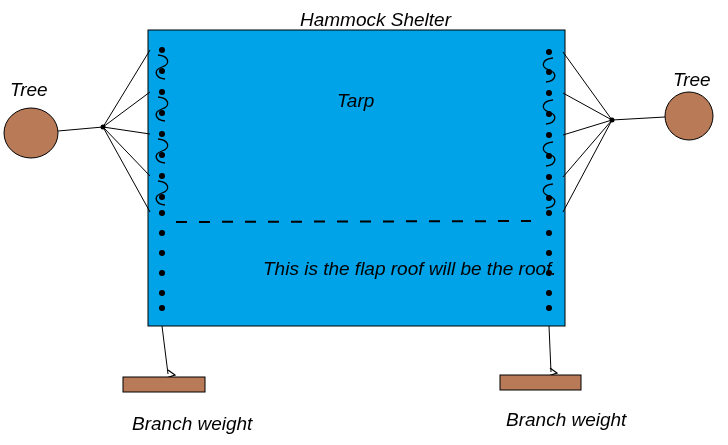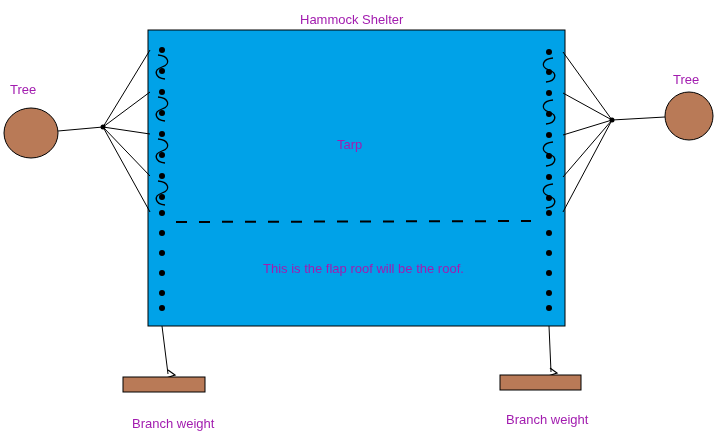--- a/index.html
+++ b/index.html
@@ -7,27 +7,28 @@
     position: relative;
     width: 728px;
     height: 445px;
     background: #ffffff;
     overflow: hidden;
     font-family: "Liberation Sans", sans-serif;
   }
   #diagram-svg { position: absolute; left: 0; top: 0; }
   .label {
     position: absolute;
-    font-size: 13px;
+    font-size: 19px;
     line-height: 15px;
-    color: #a21caf;
+    color: #000000;
     white-space: nowrap;
+    font-style: italic;
   }
   .lbl-title       { left: 300px; top: 12px;  }
-  .lbl-tarp        { left: 337px; top: 93px; margin-top: 44px;  }
+  .lbl-tarp        { left: 337px; top: 93px;  }
   .lbl-flap        { left: 263px; top: 261px; }
   .lbl-tree-left   { left: 10px;  top: 82px;  }
   .lbl-tree-right  { left: 673px; top: 72px;  }
   .lbl-weight-left { left: 132px; top: 416px; }
   .lbl-weight-right{ left: 506px; top: 412px; }
 </style>
 </head>
 <body>
 
 <div id="stage">

